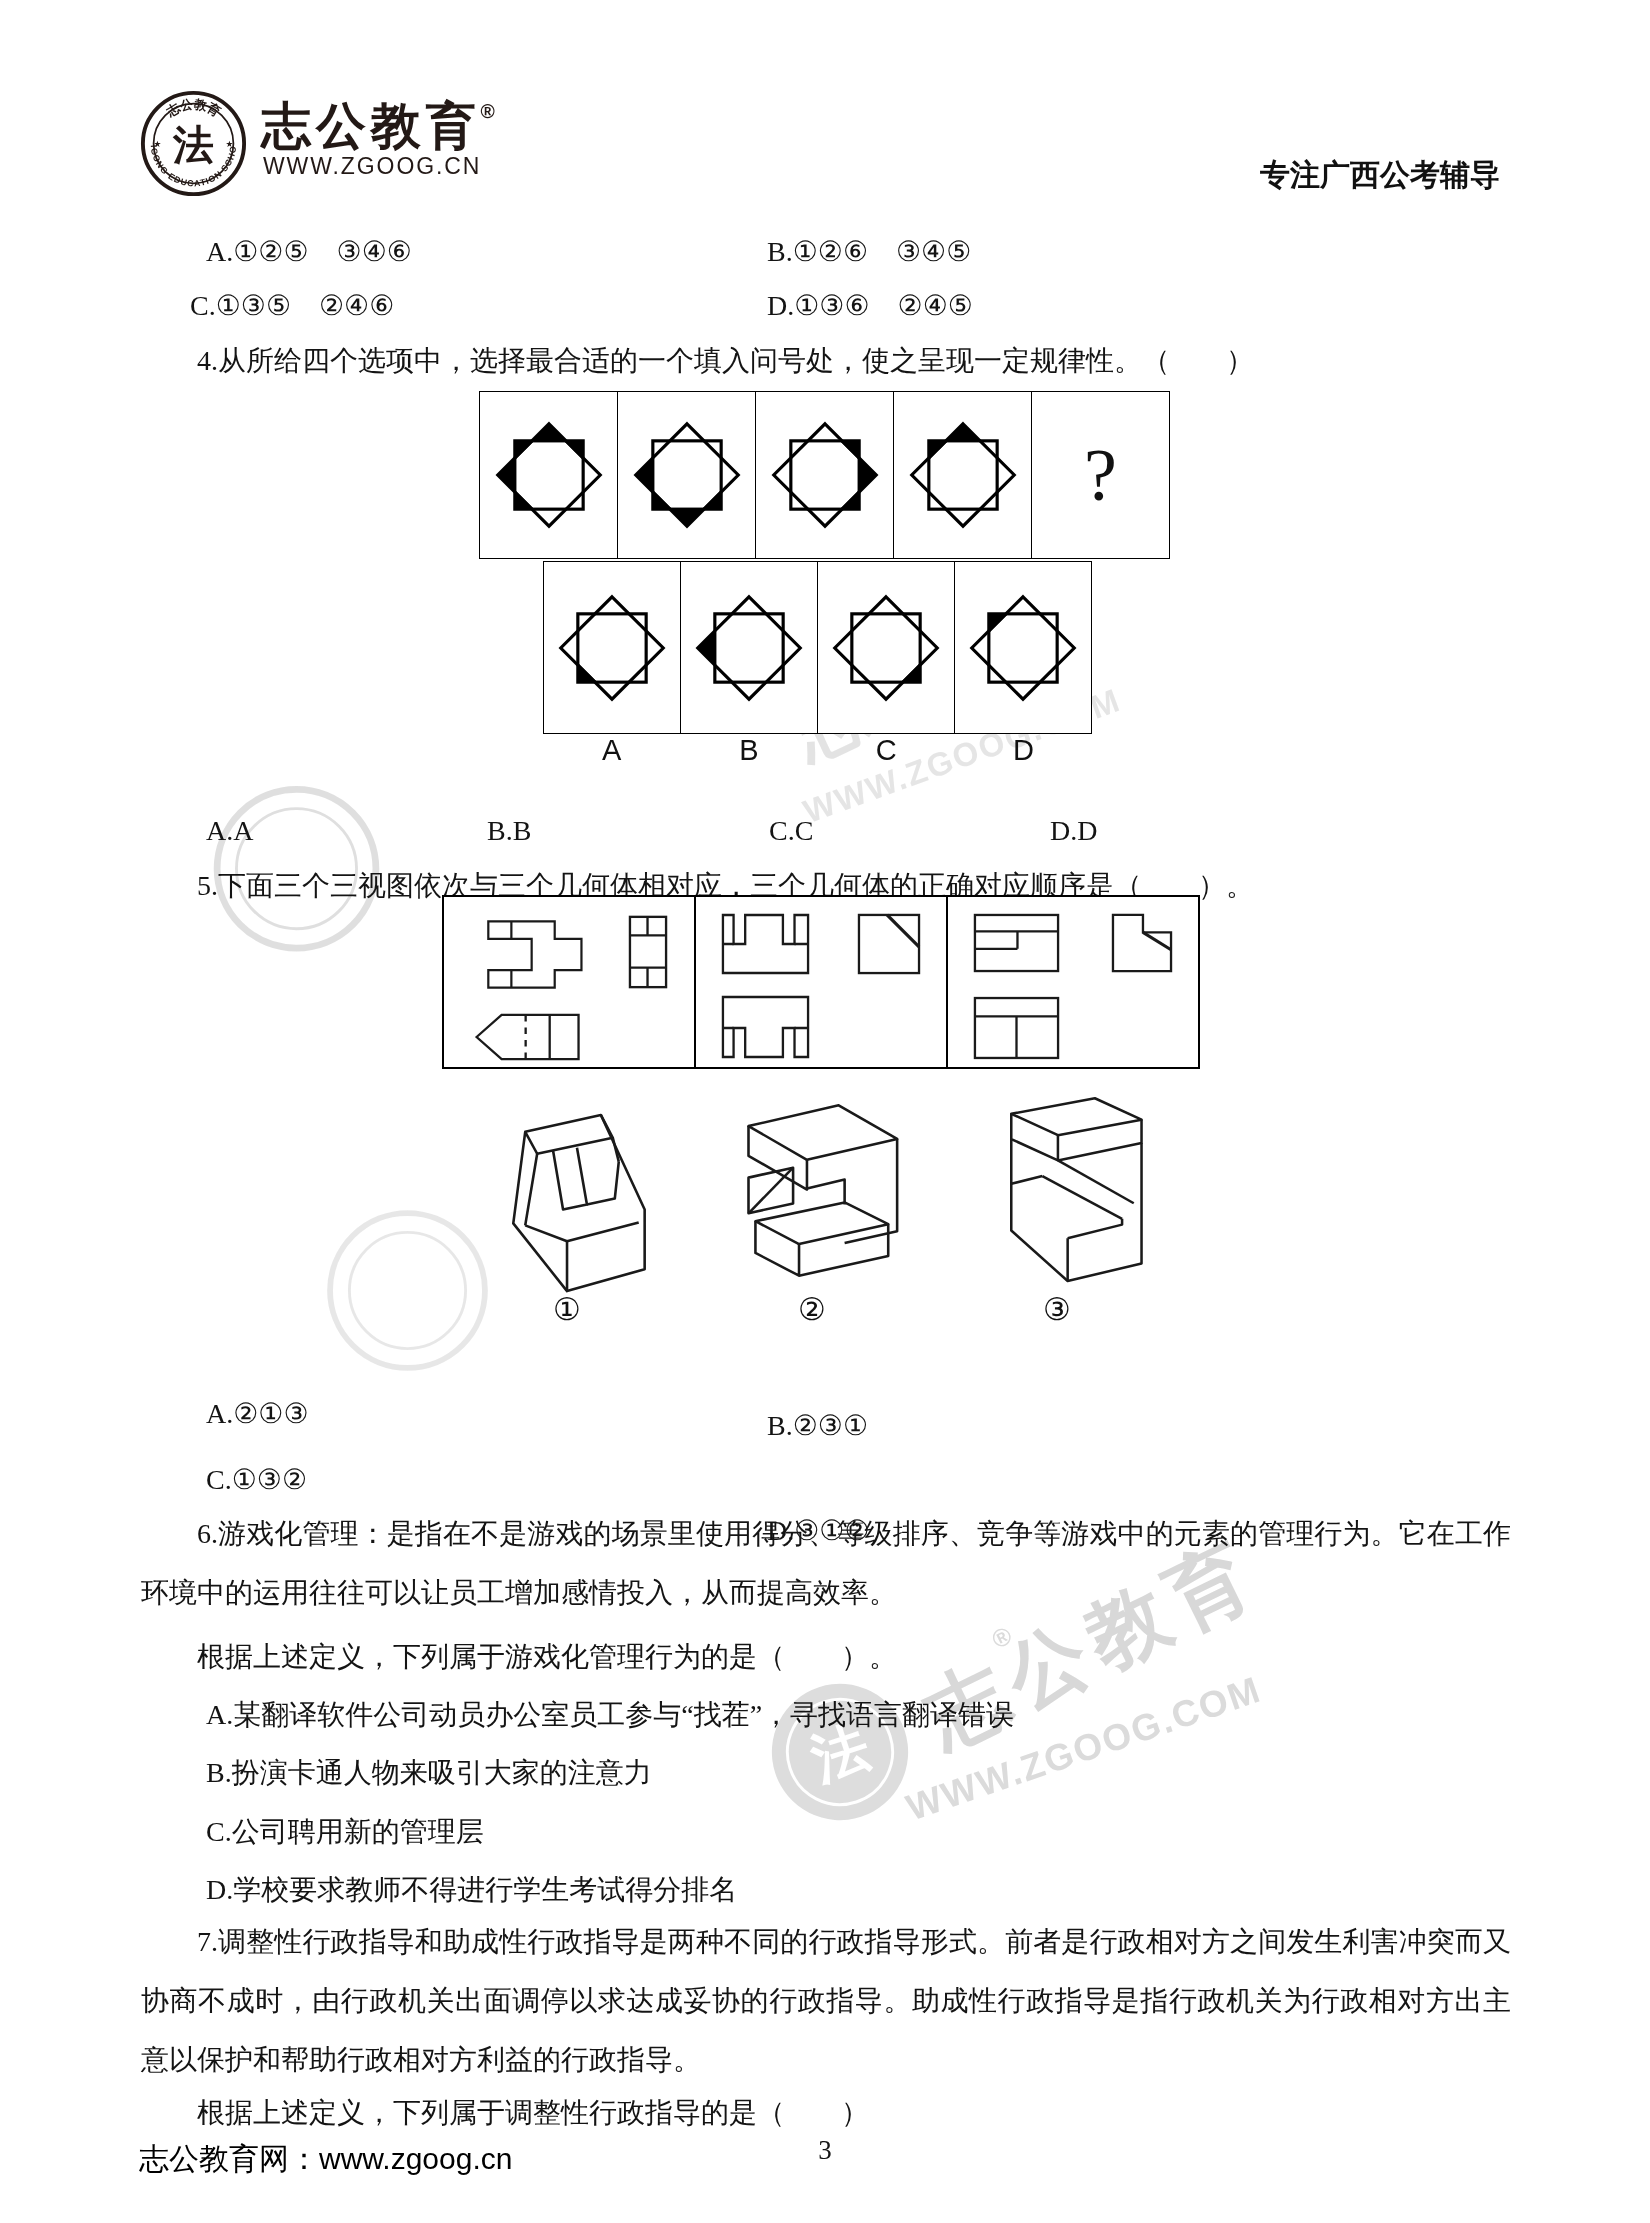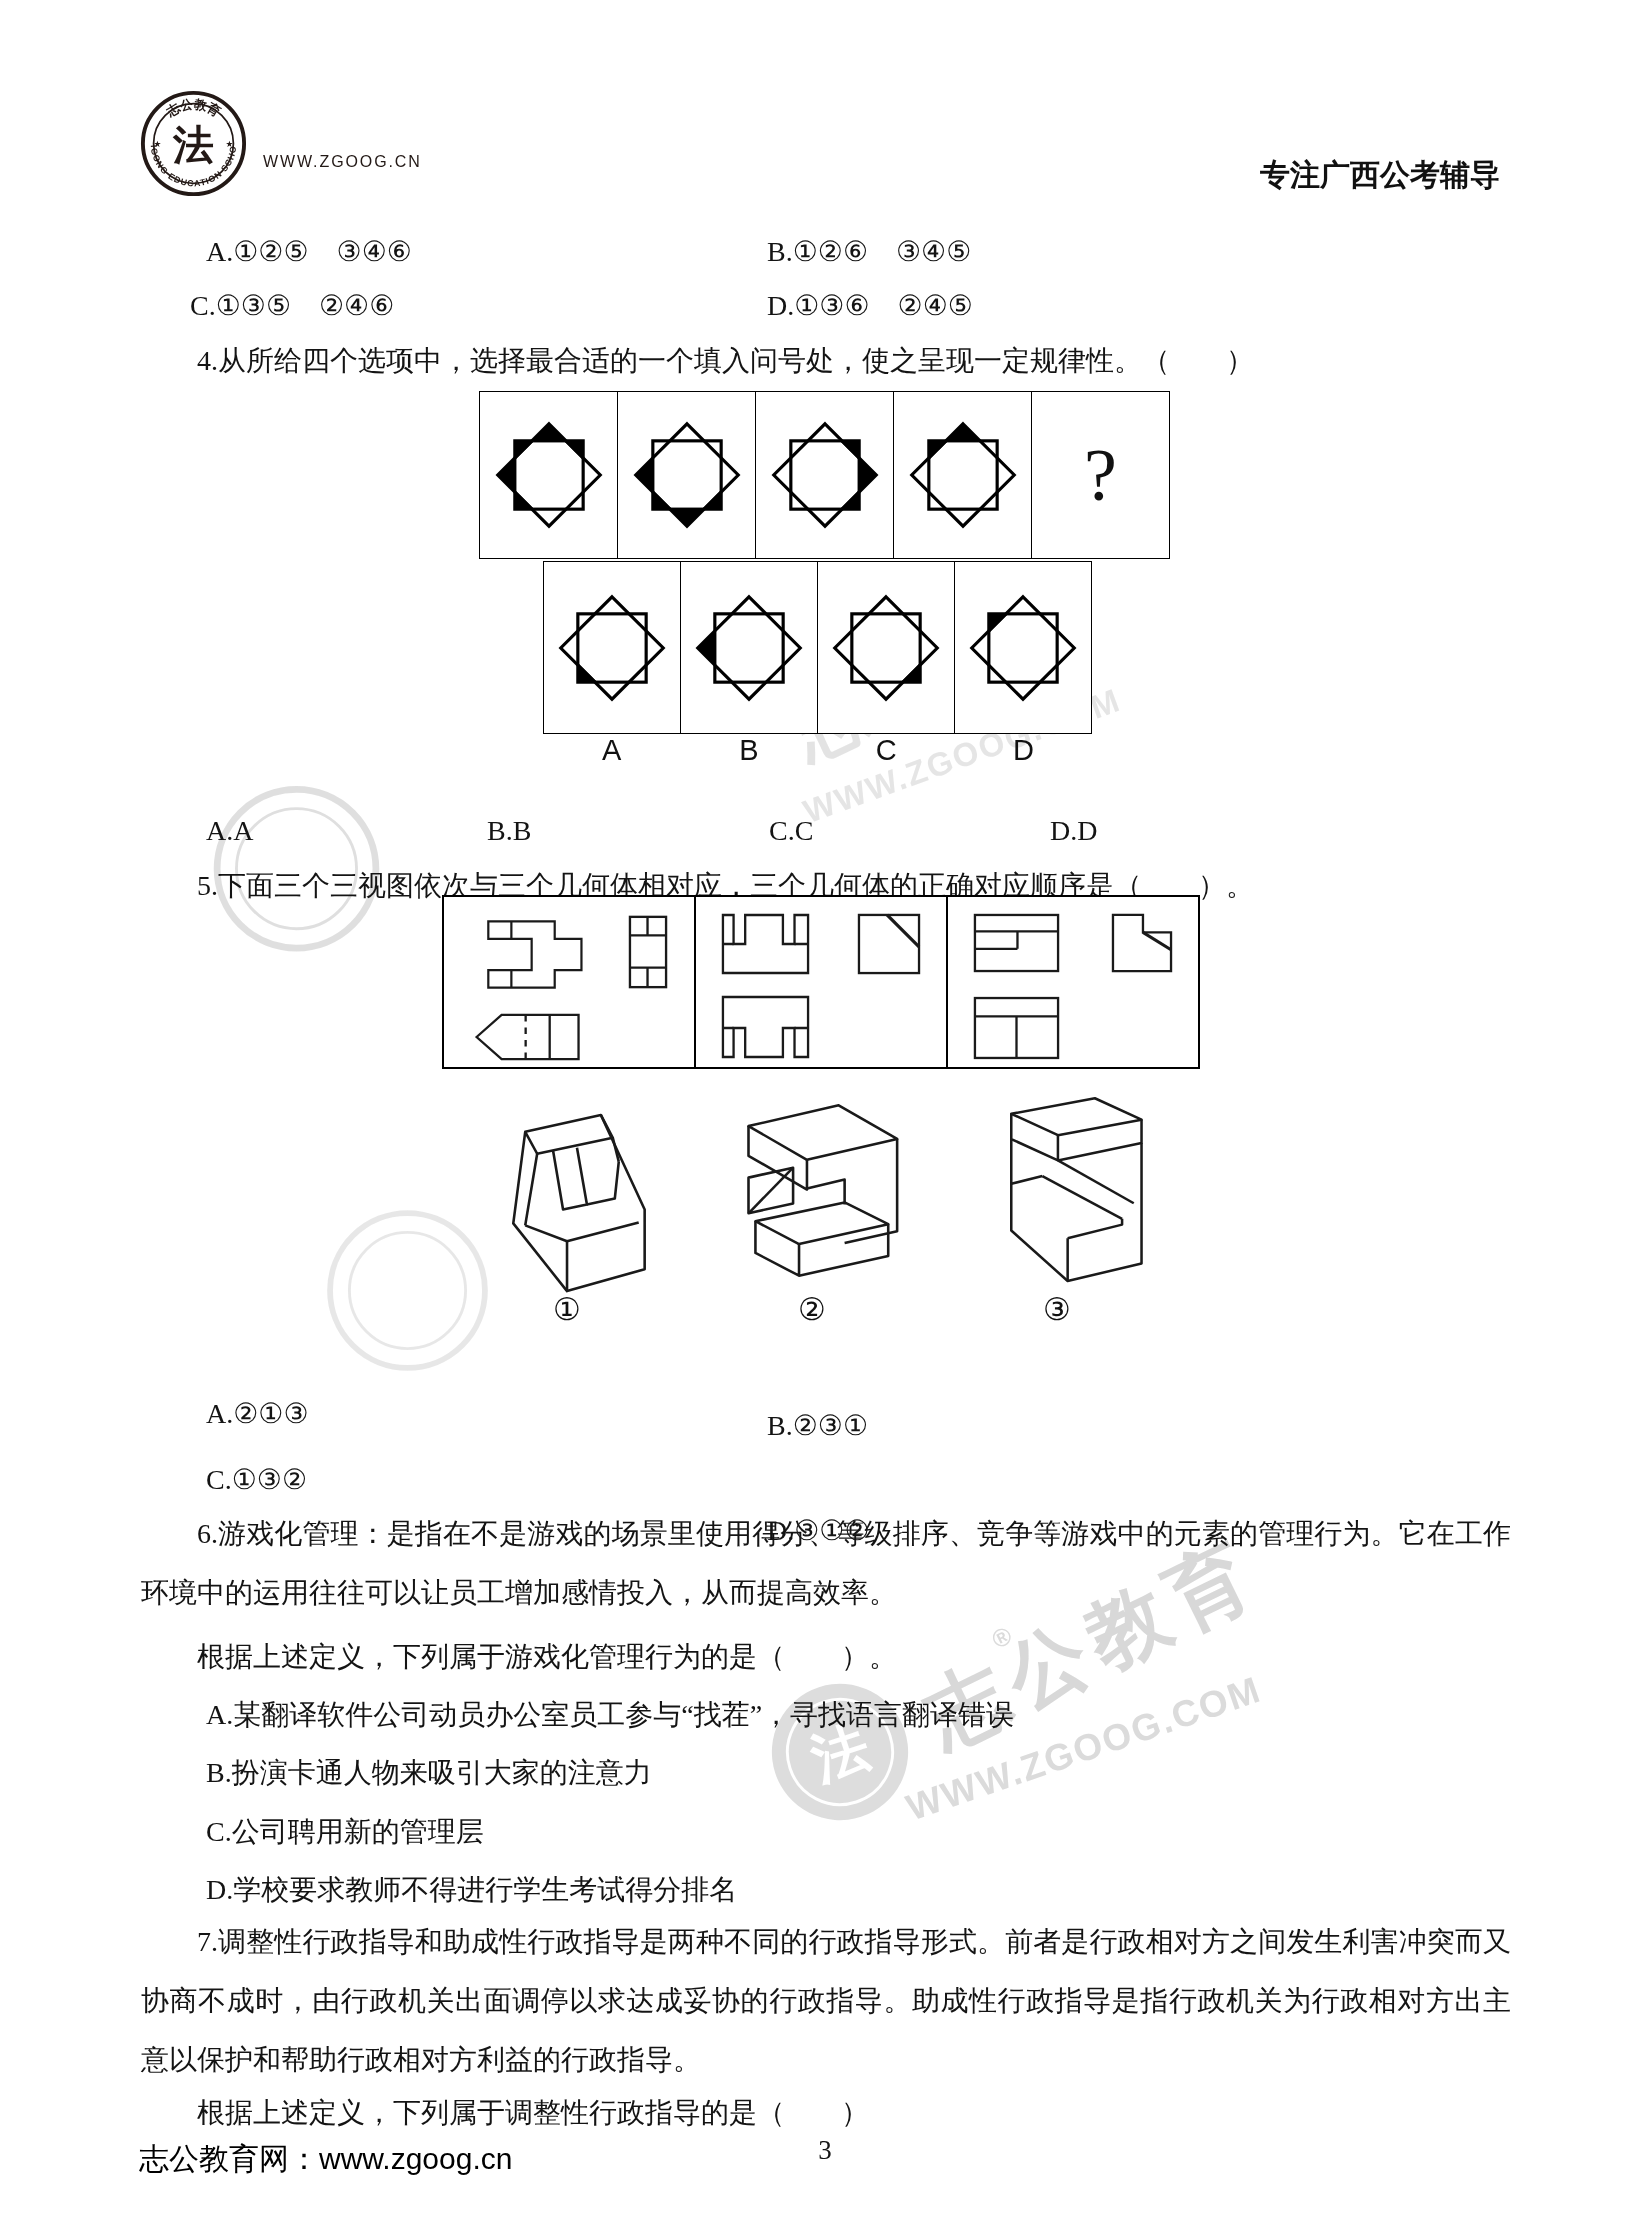--- a/index.html
+++ b/index.html
@@ -18,21 +18,21 @@
 
   
   .brand-block { left:139px; top:87px; }
   .seal-svg { position:absolute; left:0; top:1.9px; }
   .brand-text { position:absolute; left:122px; top:5.8px;
     font-family:"Liberation Sans","DejaVu Sans",sans-serif; font-weight:bold;
     font-size:50px; letter-spacing:4.9px; color:#231916; }
   .brand-reg { font-size:19.4px; vertical-align:25px; letter-spacing:0; }
   .brand-url { position:absolute; left:124px; top:66px;
     font-family:"Liberation Sans","DejaVu Sans",sans-serif;
-    font-size:16px; letter-spacing:1.9px; color:#231916; font-weight:500; }
+    font-size:23px; letter-spacing:1.9px; color:#231916; font-weight:500; }
   .tagline { right:151px; top:155px;
     font-family:"Liberation Sans","DejaVu Sans",sans-serif;
     font-weight:bold; font-size:30px; color:#111; }
 
   
   .figrow { display:flex; background:#fff; border:1.9px solid #000; z-index:2; }
   .figrow .cell { flex:1 1 0; border-left:1.9px solid #000; position:relative;
     display:flex; align-items:center; justify-content:center; background:#fff; }
   .figrow .cell:first-child { border-left:none; }
   .qmark { font-size:74px; font-family:"Liberation Serif",serif; color:#111; }
@@ -109,20 +109,21 @@
     <text font-size="13" font-weight="bold" fill="#231916" font-family="Liberation Sans, DejaVu Sans, sans-serif">
       <textPath href="#arcTop" startOffset="50%" text-anchor="middle">志公教育</textPath>
     </text>
     <text font-size="9" font-weight="bold" fill="#231916" letter-spacing="1" font-family="Liberation Sans, DejaVu Sans, sans-serif">
       <textPath href="#arcBot" startOffset="50%" text-anchor="middle">ZHIGONG EDUCATION SCHOOL</textPath>
     </text>
     <text x="15" y="60" font-size="9" fill="#231916">★</text>
     <text x="89" y="60" font-size="9" fill="#231916">★</text>
     <text x="56" y="72" text-anchor="middle" font-size="42" font-weight="bold" fill="#231916" font-family="Liberation Sans, DejaVu Sans, sans-serif">法</text>
   </svg>
+  <div class="brand-text"><span>志公教育</span><span class="brand-reg">®</span></div>
   <div class="brand-url">WWW.ZGOOG.CN</div>
 </div>
 <div class="abs tagline nowrap" style="z-index:2;">专注广西公考辅导</div>
 
 <div class="abs optline" style="left:206px; top:233px;">A.①②⑤　③④⑥</div>
 <div class="abs optline" style="left:767px; top:233px;">B.①②⑥　③④⑤</div>
 <div class="abs optline" style="left:190px; top:287px;">C.①③⑤　②④⑥</div>
 <div class="abs optline" style="left:767px; top:287px;">D.①③⑥　②④⑤</div>
 
 <div class="abs optline" style="left:197px; top:342px;">4.从所给四个选项中，选择最合适的一个填入问号处，使之呈现一定规律性。（　　）</div>

